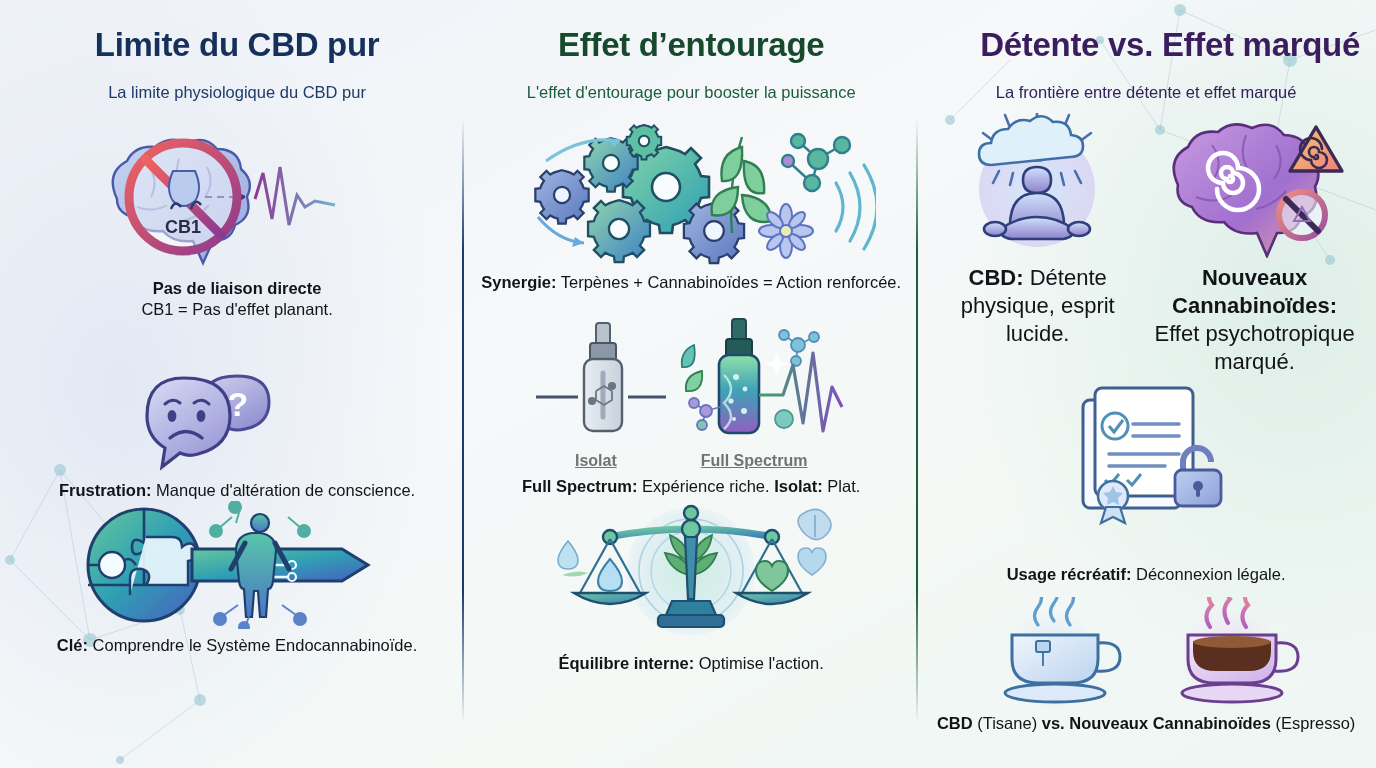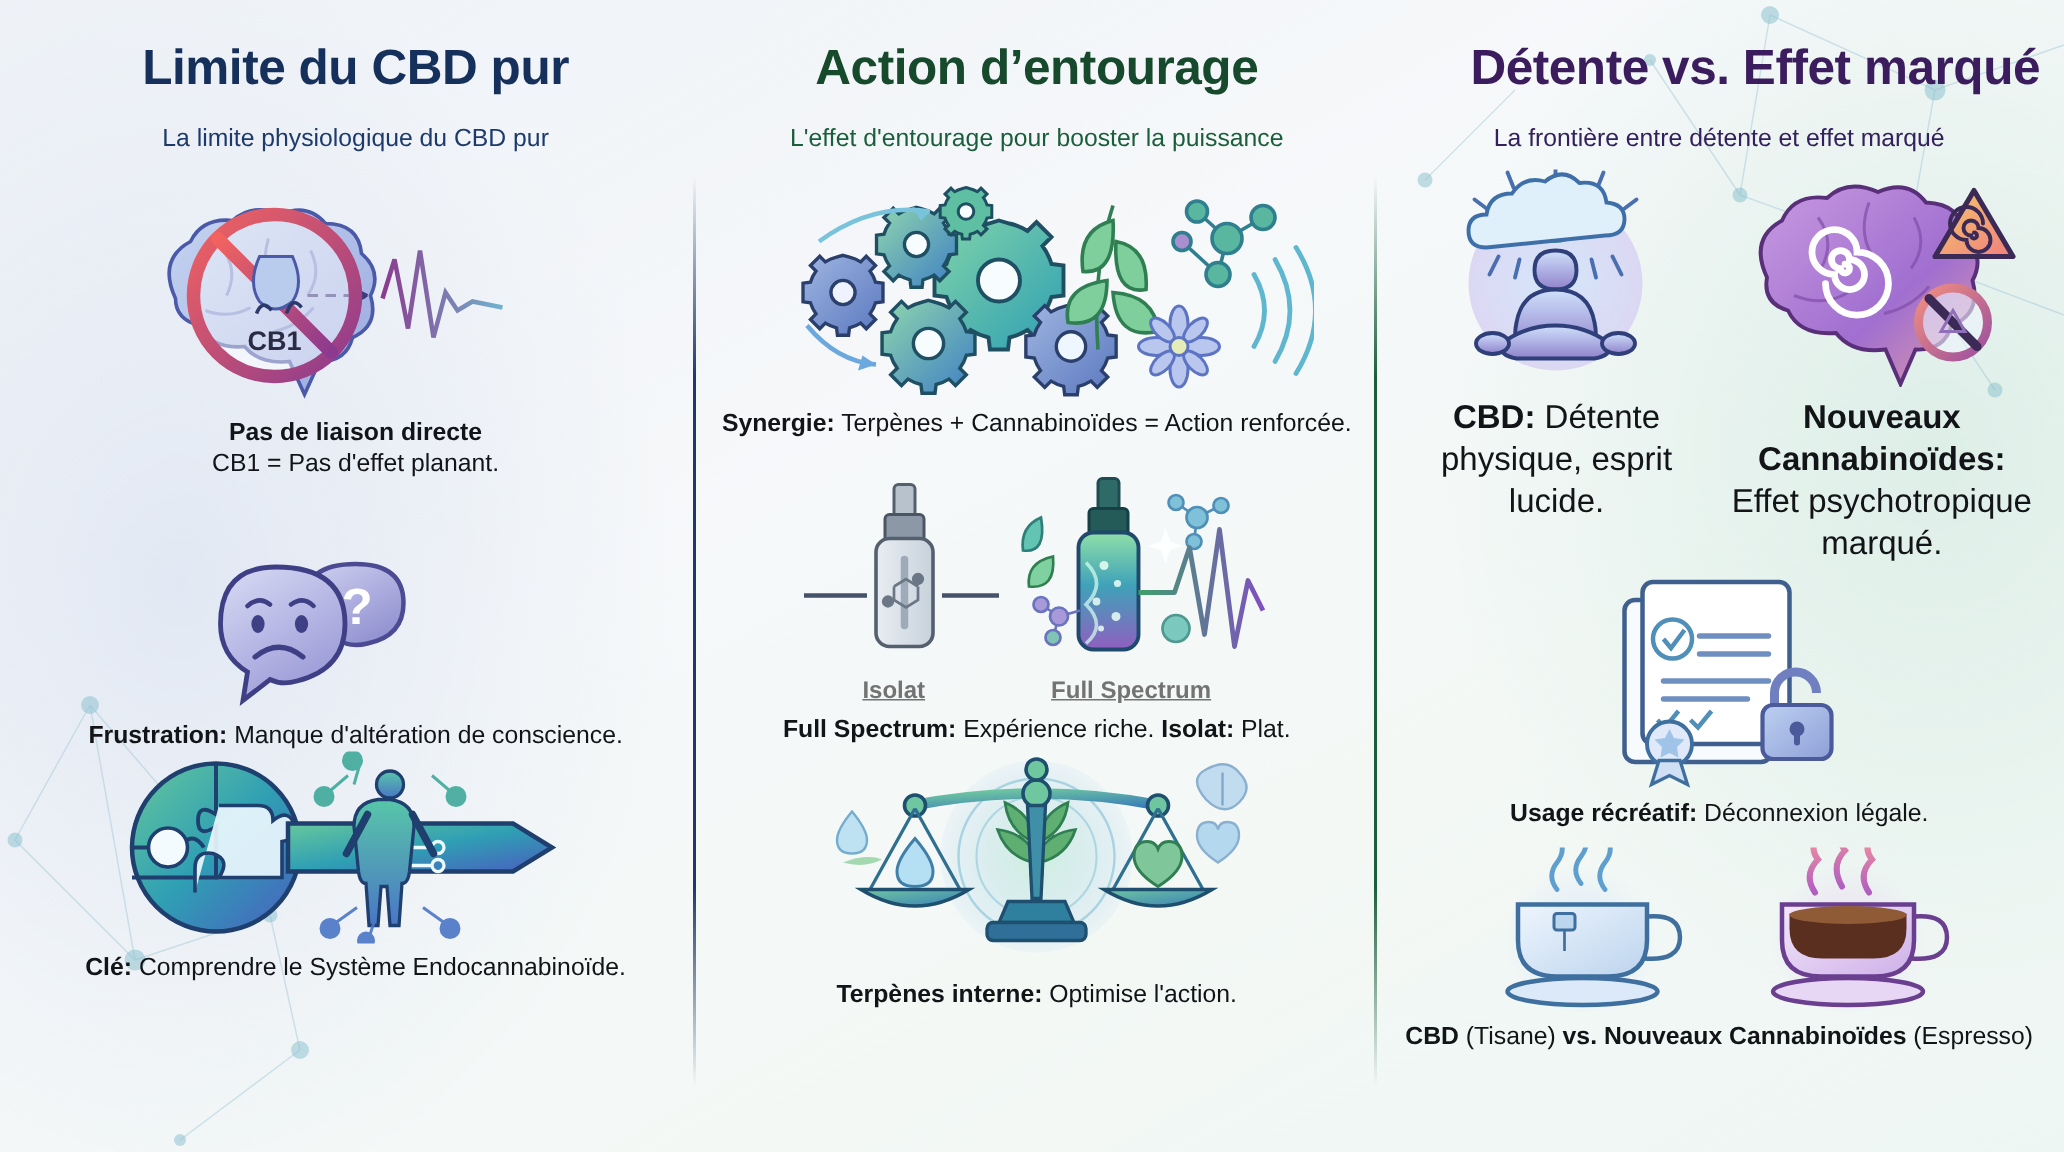--- a/index.html
+++ b/index.html
@@ -68,21 +68,21 @@
 
   
   .c2 .block:nth-of-type(1){ margin-top:4px; }
   .c2 .block:nth-of-type(2){ margin-top:14px; }
   .c2 .block:nth-of-type(3){ margin-top:22px; }
 
   
   .c3 .top-row { display:flex; width:100%; justify-content:center; gap:6px; margin-top:6px; }
   .c3 .half { flex:1 1 0; display:flex; flex-direction:column; align-items:center; }
   .c3 .half .caption { font-size:22px; }
-  .c3 .block-doc { margin-top:10px; }
+  .c3 .block-doc { margin-top:10px;gap:32px; }
   .c3 .cups-row { display:flex; justify-content:center; gap:28px; margin-top:12px; }
   .bottle-names { display:flex; justify-content:center; gap:84px; margin-top:2px; }
 </style>
 </head>
 <body>
 
 <div id="bg-layer">
   <svg viewBox="0 0 1376 768" preserveAspectRatio="none" aria-hidden="true">
     <defs>
       <linearGradient id="bgGrad" x1="0" y1="0" x2="1" y2="1">
@@ -245,21 +245,21 @@
       </svg>
       <div class="caption">
         <b>Clé:</b><span> Comprendre le Système Endocannabinoïde.</span>
       </div>
     </div>
   </section>
 
   <section class="column c2 col2">
     <div class="col-divider"></div>
 
-    <h1 class="col-title">Action d’entourage</h1>
+    <h1 class="col-title">Effet d’entourage</h1>
     <p class="col-sub">L'effet d'entourage pour booster la puissance</p>
 
     <div class="block">
       <svg class="art" width="370" height="145" viewBox="0 0 370 145">
         <defs>
           <linearGradient id="gA" x1="0" y1="0" x2="1" y2="1">
               <stop offset="0%" stop-color="#7fd3a8"></stop>
               <stop offset="100%" stop-color="#2f9fb4"></stop>
             </linearGradient>
           <linearGradient id="gB" x1="0" y1="0" x2="1" y2="1">
@@ -478,21 +478,21 @@
         <path d="M126 104 h38 l6 14 h-50z" fill="#2f7f9e" stroke="#1f4f6e" stroke-width="2.2"></path>
         <rect x="112" y="118" width="66" height="12" rx="4" fill="#2f6f98" stroke="#1f4f6e" stroke-width="2.2"></rect>
 
         <path d="M22 44 q10 12 10 19 q0 9 -10 9 q-10 0 -10 -9 q0 -7 10 -19z" fill="#b5dff2" stroke="#5fa0c8" stroke-width="1.6" opacity="0.85"></path>
         <path d="M16 78 q16 -6 26 -2 q-12 6 -26 2z" fill="#8fcf9f" opacity="0.8"></path>
         <path d="M258 36 q-12 -14 0 -20 q14 -8 22 2 q10 10 0 20 q-10 10 -22 -2z" fill="#bcd9ee" stroke="#7fa8cc" stroke-width="1.6" opacity="0.9"></path>
         <path d="M269 18 v22" stroke="#7fa8cc" stroke-width="1.6" fill="none"></path>
         <path d="M266 78 q-14 -9 -14 -18 q0 -9 8 -9 q5 0 6 5 q1 -5 6 -5 q8 0 8 9 q0 9 -14 18z" fill="#aed6ee" stroke="#7fa8cc" stroke-width="1.6" opacity="0.9"></path>
       </svg>
       <div class="caption">
-        <b>Terpènes interne:</b><span> Optimise l'action.</span>
+        <b>Équilibre interne:</b><span> Optimise l'action.</span>
       </div>
     </div>
   </section>
 
   <section class="column c3">
     <h1 class="col-title">Détente vs. Effet marqué</h1>
     <p class="col-sub">La frontière entre détente et effet marqué</p>
 
     <div class="top-row">
 

